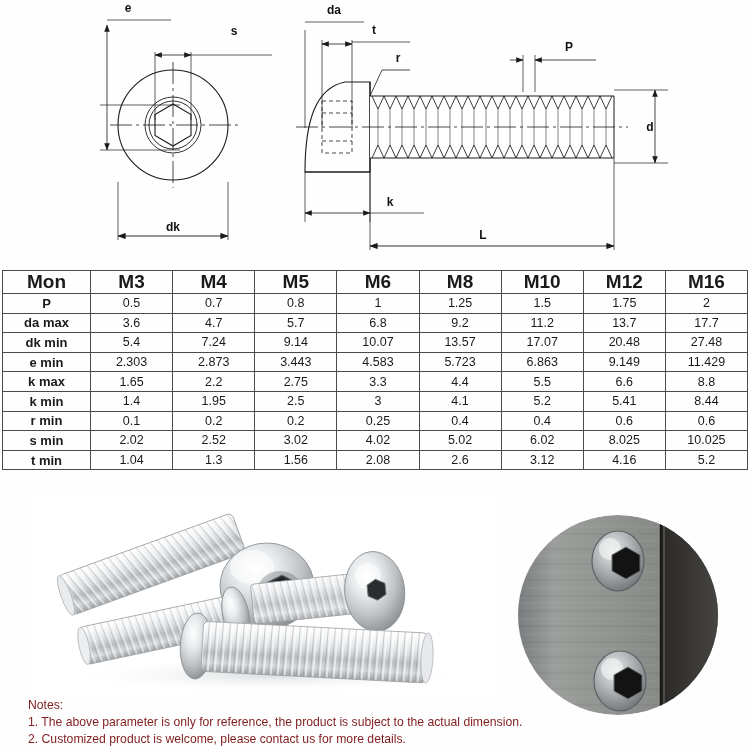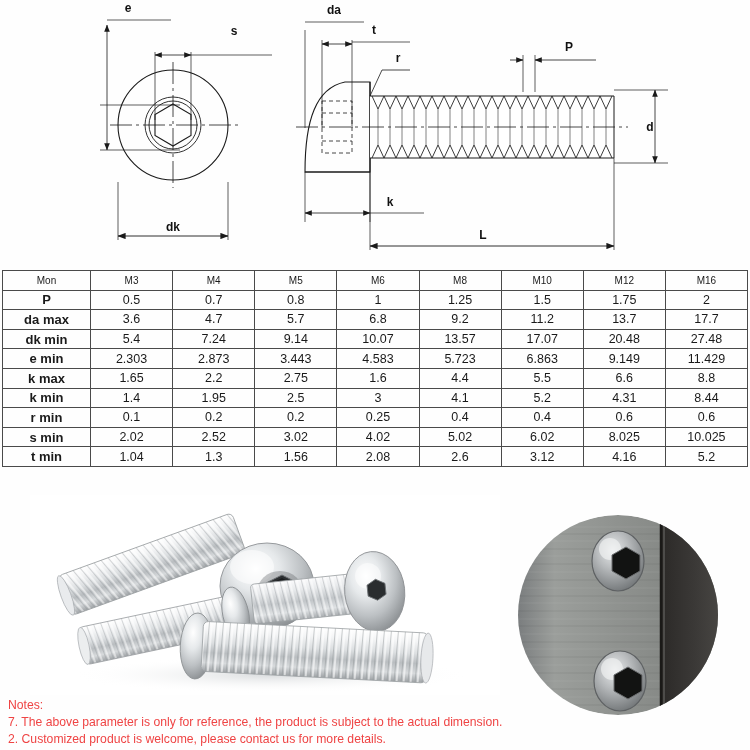--- a/index.html
+++ b/index.html
@@ -47,22 +47,22 @@
     padding: 0 2px;
     text-align: center;
     vertical-align: middle;
     font-size: 12.5px;
     color: #1a1a1a;
     font-family: "Liberation Sans", sans-serif;
     white-space: nowrap;
     overflow: hidden;
   }
   table.spec th {
-    font-weight: normal;
-    font-size: 10px;
+    font-weight: bold;
+    font-size: 19px;
   }
   table.spec td.rowhead {
     font-weight: bold;
     font-size: 13px;
   }
   table.spec col.c0 { width: 88px; }
 
   
   #photo-row {
     position: absolute;
@@ -83,24 +83,25 @@
   }
 
   
   #notes {
     position: absolute;
     left: 8px; top: 697px;
     width: 600px;
   }
   #notes .nline {
     font-size: 12.2px;
-    color: #ef4444;
+    color: #7f1d1d;
     line-height: 17px;
     font-family: "Liberation Sans", sans-serif;
     white-space: nowrap;
+    margin-left: 20px;
   }
 </style>
 </head>
 <body>
 
 <div id="page">
 
   <div id="drawing">
     <svg width="750" height="262" viewBox="0 0 750 262">
       <defs>
@@ -337,35 +338,35 @@
             <td>5.723</td>
             <td>6.863</td>
             <td>9.149</td>
             <td>11.429</td>
           </tr>
           <tr>
             <td class="rowhead">k max</td>
             <td>1.65</td>
             <td>2.2</td>
             <td>2.75</td>
-            <td>1.6</td>
+            <td>3.3</td>
             <td>4.4</td>
             <td>5.5</td>
             <td>6.6</td>
             <td>8.8</td>
           </tr>
           <tr>
             <td class="rowhead">k min</td>
             <td>1.4</td>
             <td>1.95</td>
             <td>2.5</td>
             <td>3</td>
             <td>4.1</td>
             <td>5.2</td>
-            <td>4.31</td>
+            <td>5.41</td>
             <td>8.44</td>
           </tr>
           <tr>
             <td class="rowhead">r min</td>
             <td>0.1</td>
             <td>0.2</td>
             <td>0.2</td>
             <td>0.25</td>
             <td>0.4</td>
             <td>0.4</td>
@@ -561,17 +562,17 @@
             <ellipse cx="100" cy="154" rx="11" ry="11" fill="#f2f4f5" opacity="0.65"></ellipse>
             <path d="M116,152 L130,160 L130,176 L116,184 L102,176 L102,160 Z" fill="#121312" stroke="#6c6f70" stroke-width="1"></path>
           </g>
         </g>
       </svg>
     </div>
   </div>
 
   <div id="notes">
     <div class="nline">Notes:</div>
-    <div class="nline">7. The above parameter is only for reference, the product is subject to the actual dimension.</div>
+    <div class="nline">1. The above parameter is only for reference, the product is subject to the actual dimension.</div>
     <div class="nline">2. Customized product is welcome, please contact us for more details.</div>
   </div>
 
 </div>
 
 </body></html>

